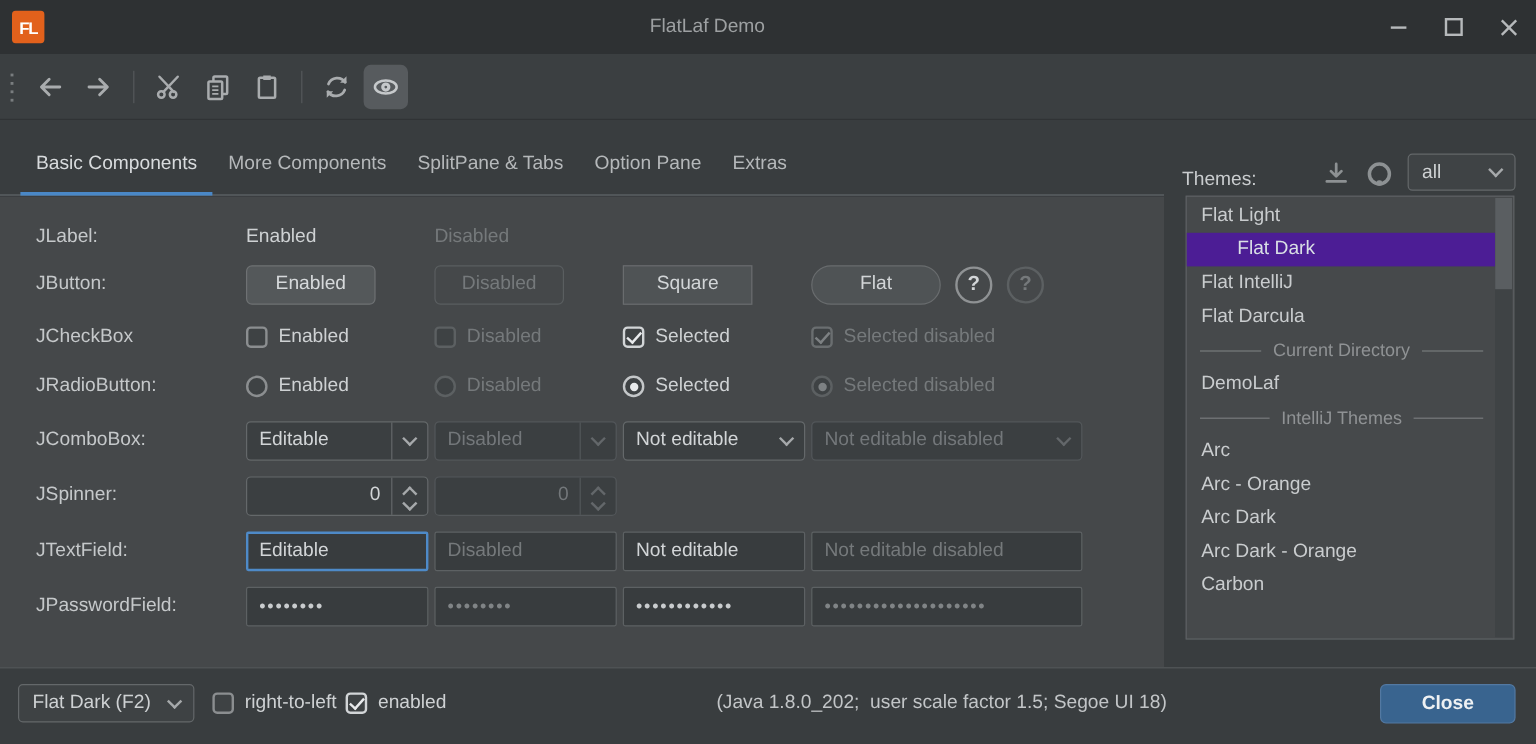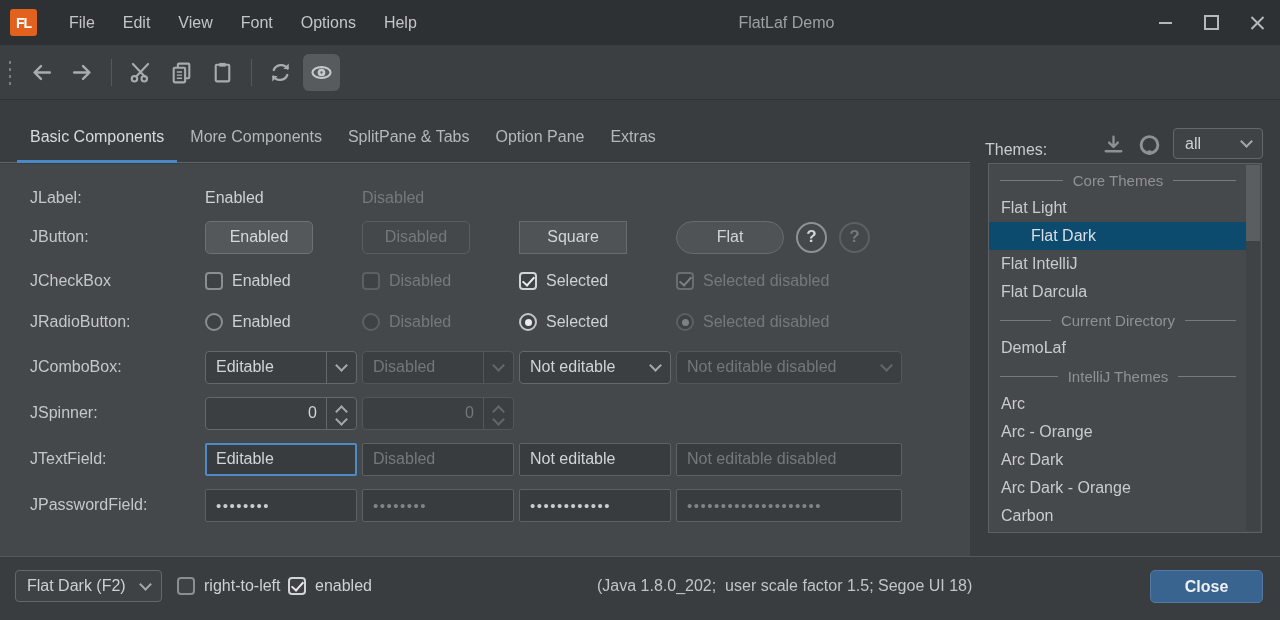--- a/index.html
+++ b/index.html
@@ -56,21 +56,21 @@
   .mini-combo{margin-left:auto;width:90px;height:31px;border:1px solid #64686a;border-radius:4px;
               background:#3f4345;display:flex;align-items:center;padding:0 11px;box-sizing:border-box;
               font-size:16px;color:#ced1d3;}
   .mini-combo .chev{margin-left:auto;}
 
   
   .themes-list{position:absolute;left:988px;top:163px;width:274px;height:370px;background:#46494b;
                border:1px solid #5d6163;box-sizing:border-box;padding-top:2px;}
   .theme-item{height:28px;line-height:28px;padding-left:12px;font-size:16px;color:#c9ccce;
               box-sizing:border-box;white-space:nowrap;}
-  .theme-item.selected{background:#0c4a6e;color:#d9dfe5;width:calc(100% - 14px);padding-left:42px;}
+  .theme-item.selected{background:#4c1d95;color:#d9dfe5;width:calc(100% - 14px);padding-left:42px;}
   .theme-sep{height:28px;display:flex;align-items:center;padding:0 11px 0 11px;color:#8f9294;
              font-size:15px;box-sizing:border-box;width:calc(100% - 14px);}
   .theme-sep .line{flex:1;height:1px;background:#787b7d;}
   .theme-sep .sep-text{margin:0 10px;white-space:nowrap;}
   .sb-track{position:absolute;top:1px;right:1px;width:14px;height:366px;background:#3f4345;}
   .sb-thumb{position:absolute;top:0;right:0;width:14px;height:76px;background:#5a5e61;}
 
   
   .content{position:absolute;left:0;top:164px;width:970px;height:392px;background:#45484a;}
   .row{position:absolute;left:0;width:940px;height:46px;display:grid;
@@ -147,28 +147,20 @@
 </style>
 </head>
 <body>
 
 <div id="app">
 
   <div class="titlebar">
     <div class="logo">
       <span>FL</span>
     </div>
-    <div class="menubar">
-      <span class="menu">File</span>
-      <span class="menu">Edit</span>
-      <span class="menu">View</span>
-      <span class="menu">Font</span>
-      <span class="menu">Options</span>
-      <span class="menu">Help</span>
-    </div>
     <div class="wintitle">FlatLaf Demo</div>
     <div class="winbtns">
       <div class="winbtn">
           <span class="ic-min"></span>
         </div>
       <div class="winbtn">
           <span class="ic-max"></span>
         </div>
       <div class="winbtn">
           <span class="ic-close">
@@ -258,25 +250,20 @@
           <rect x="9.8" y="16.5" width="4.4" height="4.5" rx="1.8" fill="#8d9193"></rect>
         </svg>
     </span>
     <div class="mini-combo">
       <span>all</span>
       <span class="chev"></span>
     </div>
   </div>
 
   <div class="themes-list">
-    <div class="theme-sep">
-        <span class="line"></span>
-        <span class="sep-text">Core Themes</span>
-        <span class="line"></span>
-      </div>
     <div class="theme-item">Flat Light</div>
     <div class="theme-item selected">Flat Dark</div>
     <div class="theme-item">Flat IntelliJ</div>
     <div class="theme-item">Flat Darcula</div>
     <div class="theme-sep">
         <span class="line"></span>
         <span class="sep-text">Current Directory</span>
         <span class="line"></span>
       </div>
     <div class="theme-item">DemoLaf</div>

